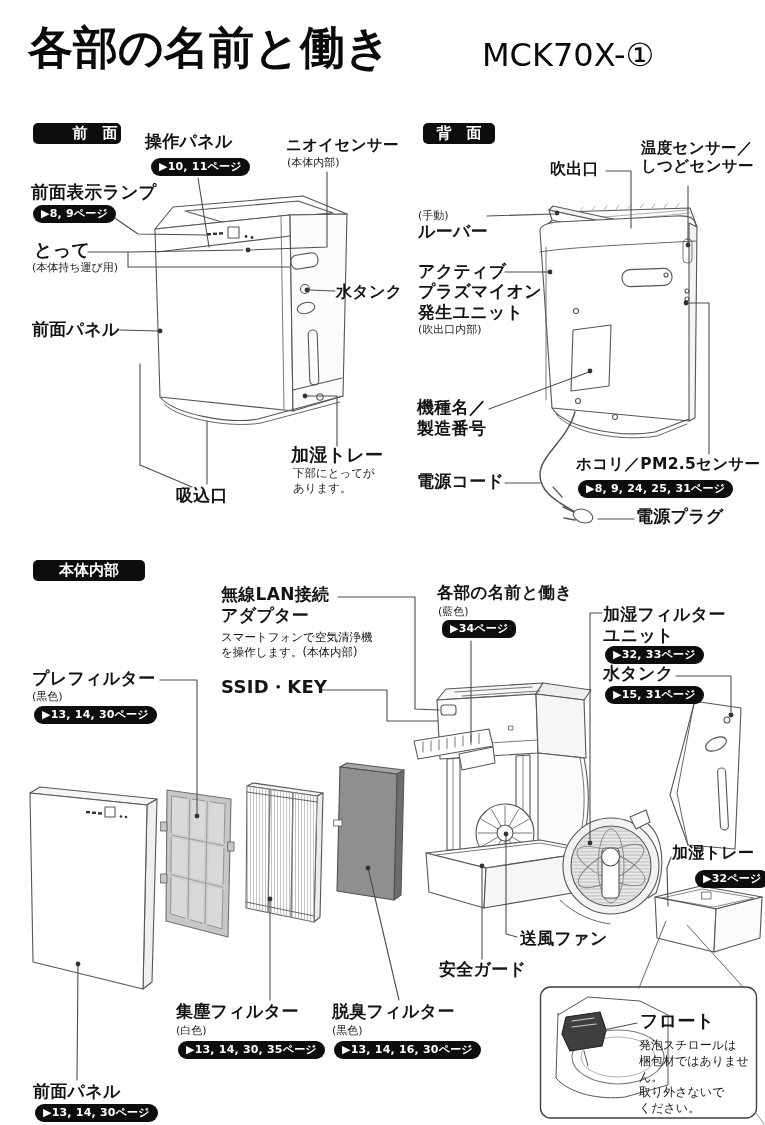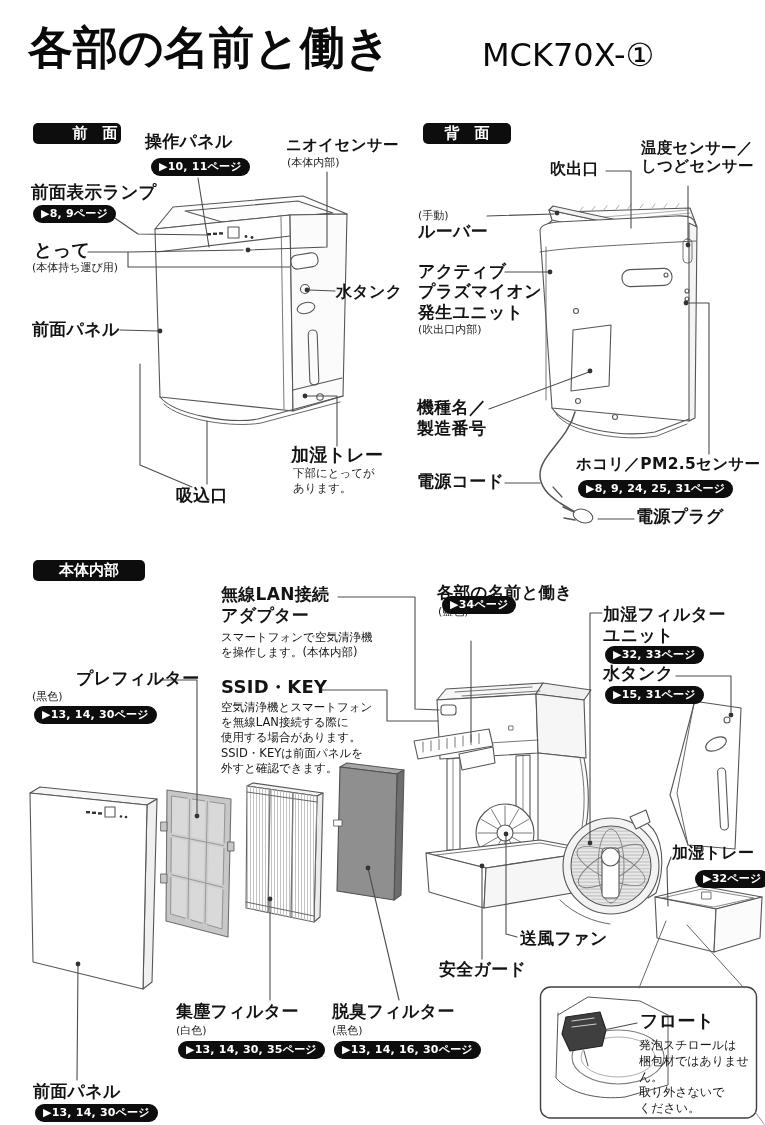--- a/index.html
+++ b/index.html
@@ -304,21 +304,21 @@
   <div class="badge" style="left:33px;top:205px;">▶8, 9ページ</div>
   <div class="lbl" style="left:34px;top:239px;font-size:18px;">とって</div>
   <div class="note" style="left:32px;top:261px;">(本体持ち運び用)</div>
   <div class="lbl" style="left:336px;top:283px;font-size:16px;">水タンク</div>
   <div class="lbl" style="left:32px;top:319px;font-size:17px;">前面パネル</div>
   <div class="lbl" style="left:176px;top:485px;font-size:17px;">吸込口</div>
   <div class="lbl" style="left:291px;top:444px;font-size:18px;">加湿トレー</div>
   <div class="note" style="left:293px;top:466px;font-size:11.5px;">下部にとってが
 あります。</div>
 
-  <div class="sect" style="left:423px;top:123px;width:88px;">背　面</div>
+  <div class="sect" style="left:423px;top:123px;width:72px;">背　面</div>
   <div class="lbl" style="left:550px;top:160px;font-size:16px;">吹出口</div>
   <div class="lbl" style="left:641px;top:139px;font-size:15.5px;">温度センサー／
 しつどセンサー</div>
   <div class="lbl" style="left:418px;top:205px;font-size:17px;margin-top:16px;">ルーバー</div>
   <div class="note" style="left:418px;top:209px;">(手動)</div>
   <div class="lbl" style="left:418px;top:261px;font-size:17px;line-height:1.2;">アクティブ
 プラズマイオン
 発生ユニット</div>
   <div class="note" style="left:418px;top:323px;">(吹出口内部)</div>
   <div class="lbl" style="left:417px;top:397px;font-size:17px;line-height:1.25;">機種名／
@@ -326,32 +326,27 @@
   <div class="lbl" style="left:417px;top:471px;font-size:17px;">電源コード</div>
   <div class="lbl" style="left:576px;top:455px;font-size:15.5px;">ホコリ／PM2.5センサー</div>
   <div class="badge" style="left:578px;top:480px;">▶8, 9, 24, 25, 31ページ</div>
   <div class="lbl" style="left:636px;top:506px;font-size:17px;">電源プラグ</div>
 
   <div class="sect" style="left:33px;top:560px;width:112px;">本体内部</div>
   <div class="lbl" style="left:221px;top:584px;font-size:17px;line-height:1.25;">無線LAN接続
 アダプター</div>
   <div class="desc" style="left:221px;top:630px;">スマートフォンで空気清浄機
 を操作します。(本体内部)</div>
-  <div class="lbl" style="left:32px;top:668px;font-size:17px;margin-left:44px;">プレフィルター</div>
+  <div class="lbl" style="left:32px;top:668px;font-size:17px;">プレフィルター</div>
   <div class="note" style="left:32px;top:690px;">(黒色)</div>
   <div class="badge" style="left:34px;top:706px;">▶13, 14, 30ページ</div>
   <div class="lbl" style="left:221px;top:676px;font-size:18px;">SSID・KEY</div>
-  <div class="desc" style="left:221px;top:700px;">空気清浄機とスマートフォン
-を無線LAN接続する際に
-使用する場合があります。
-SSID・KEYは前面パネルを
-外すと確認できます。</div>
   <div class="lbl" style="left:437px;top:583px;font-size:16.5px;">各部の名前と働き</div>
   <div class="note" style="left:438px;top:605px;">(藍色)</div>
-  <div class="badge" style="left:442px;top:596px;">▶34ページ</div>
+  <div class="badge" style="left:442px;top:620px;border-radius:7px;">▶34ページ</div>
   <div class="lbl" style="left:603px;top:604px;font-size:17px;line-height:1.25;">加湿フィルター
 ユニット</div>
   <div class="badge" style="left:605px;top:646px;">▶32, 33ページ</div>
   <div class="lbl" style="left:603px;top:663px;font-size:17px;">水タンク</div>
   <div class="badge" style="left:605px;top:686px;">▶15, 31ページ</div>
   <div class="lbl" style="left:672px;top:844px;font-size:16px;">加湿トレー</div>
   <div class="badge" style="left:695px;top:870px;">▶32ページ</div>
   <div class="lbl" style="left:520px;top:928px;font-size:17px;">送風ファン</div>
   <div class="lbl" style="left:439px;top:959px;font-size:17px;">安全ガード</div>
   <div class="lbl" style="left:640px;top:1010px;font-size:18px;">フロート</div>

